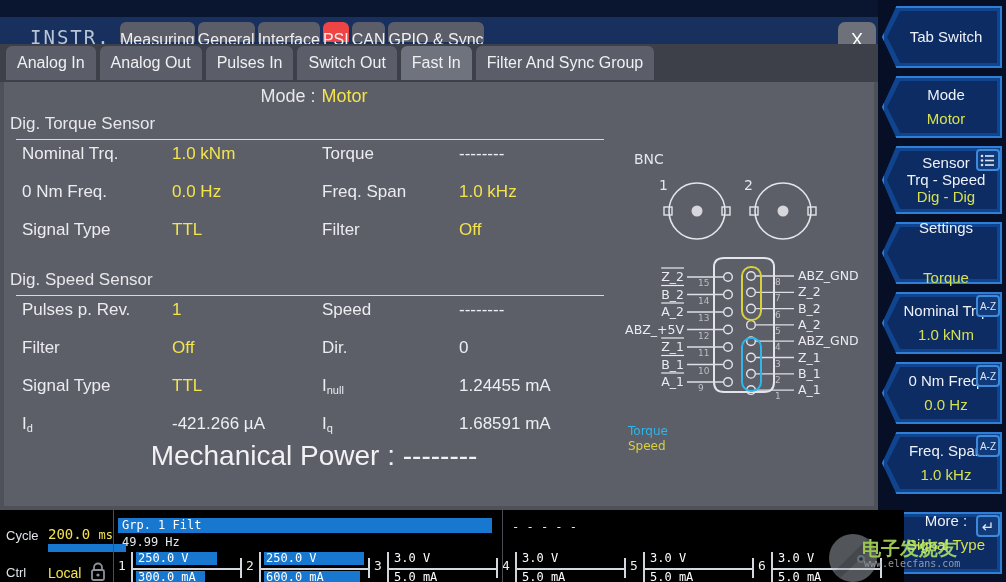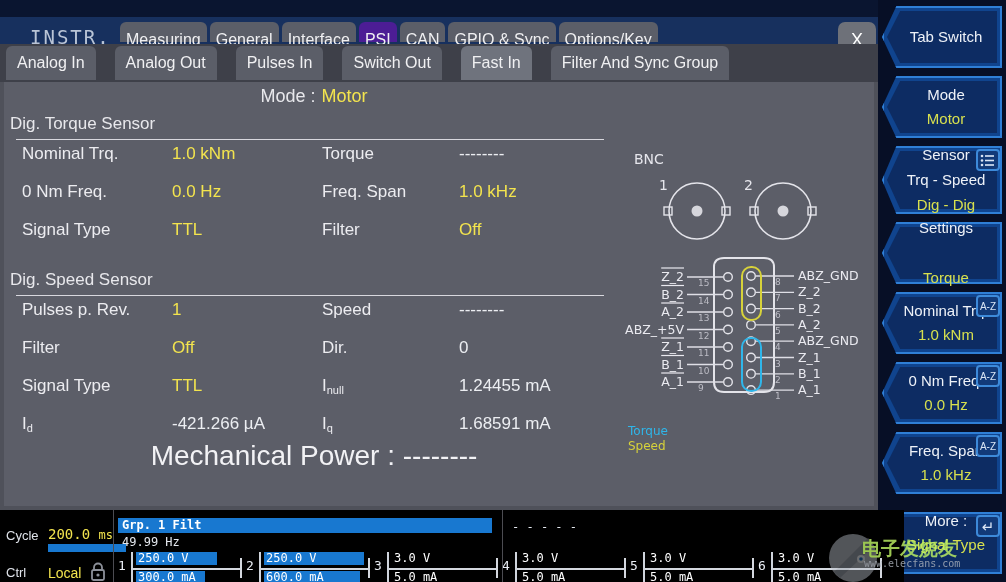--- a/index.html
+++ b/index.html
@@ -17,36 +17,36 @@
     background:#17305e;
   }
   .instr{
     position:absolute; left:30px; top:9px;
     font-family:"DejaVu Sans Mono", monospace;
     font-size:19px; color:#b9c4d6; letter-spacing:2px;
   }
   .tabrow1{ position:absolute; left:120px; top:5px; height:36px; display:flex; gap:3px; }
   .tab{
     background:#5b5e68; color:#f0f0f2; font-size:16px;
-    padding:0 6px; height:20px; line-height:36px;
+    padding:0 0; height:20px; line-height:36px;
     border-radius:6px 6px 0 0; white-space:nowrap; cursor:default;
   }
-  .tab.sel{ background:#4c1d95; }
+  .tab.sel{ background:#ef4444; }
   .xbtn{
     position:absolute; left:838px; top:5px; width:38px; height:37px;
     background:#6e7179; color:#fff; font-size:18px;
     border-radius:7px; text-align:center; line-height:37px;
   }
 
   
   .subbar{
     position:absolute; left:0; top:44px; width:878px; height:38px;
     background:#3e4049;
   }
-  .tabrow2{ position:absolute; left:6px; top:2px; display:flex; gap:19px;align-items:flex-end; }
+  .tabrow2{ position:absolute; left:6px; top:2px; display:flex; gap:4px;align-items:flex-end; }
   .subtab{
     background:#5b5e68; color:#f0f0f2; font-size:16px;
     padding:0 11px; height:34px; line-height:34px;
     border-radius:6px 6px 0 0; white-space:nowrap;
   }
   .subtab.sel{ background:#6f737d; }
 
   
   .panel{
     position:absolute; left:0; top:82px; width:878px; height:428px;
@@ -126,21 +126,21 @@
   .st-cycle{ position:absolute; left:6px; top:18px; font-size:13px; color:#dfe3ea;}
   .st-cycleval{ position:absolute; left:48px; top:16px; font-size:14px; color:#f3e44e;
     font-family:"DejaVu Sans Mono", monospace;}
   .st-cyclebar{ position:absolute; left:48px; top:34px; width:78px; height:8px; background:#1878d0;}
   .st-ctrl{ position:absolute; left:6px; top:55px; font-size:13px; color:#dfe3ea;}
   .st-local{ position:absolute; left:48px; top:55px; font-size:14px; color:#f3e44e;}
   .divline{ position:absolute; top:510px; width:1px; height:72px; background:#4c4c52;}
 
   .grp{ position:absolute; font-family:"DejaVu Sans Mono", monospace; }
   .grp-hdr{ font-size:12px; color:#fff; height:15px; line-height:15px; padding-left:4px;}
-  .grp-hdr.fill{ background:#1878d0;font-weight:bold; }
+  .grp-hdr.fill{ background:#1878d0; }
   .grp-sub{ font-size:12px; color:#e4e8ee; padding-left:4px; margin-top:2px;}
 
   .chan{ position:absolute; height:40px; }
   .chan .num{ position:absolute; left:0; top:12px; font-size:13px; color:#e9edf4;
     font-family:"DejaVu Sans Mono", monospace;}
   .chan .bracket{ position:absolute; left:13px; top:6px; width:3px; height:32px;
     border-left:2px solid #cfd4dc; }
   .chan .line{ position:absolute; left:15px; top:22px; height:2px; background:#d4d8df; }
   .chan .endcap{ position:absolute; top:12px; width:2px; height:20px; background:#d4d8df;}
   .chan .bar{ position:absolute; height:13px; background:#1878d0; }
@@ -163,21 +163,20 @@
 
   <div class="topbar">
     <div class="instr">INSTR.</div>
     <div class="tabrow1" id="tabrow1">
         <div class="tab">Measuring</div>
         <div class="tab">General</div>
         <div class="tab">Interface</div>
         <div class="tab sel">PSI</div>
         <div class="tab">CAN</div>
         <div class="tab">GPIO &amp; Sync</div>
-        <div class="tab">Options/Key</div>
       </div>
     <div class="xbtn">X</div>
   </div>
 
   <div class="subbar">
     <div class="tabrow2" id="tabrow2">
         <div class="subtab">Analog In</div>
         <div class="subtab">Analog Out</div>
         <div class="subtab">Pulses In</div>
         <div class="subtab">Switch Out</div>
@@ -360,21 +359,21 @@
       </div>
       <div class="skey" style="top: 76px; height: 62px;">
         <div class="shape"></div>
         <div class="txt" style="position: absolute; inset: 0px 4px 0px 12px; display: flex; flex-direction: column; justify-content: center; align-items: center;">
           <div class="t1">Mode</div>
           <div class="t3" style="margin-top: 7px;">Motor</div>
         </div>
       </div>
       <div class="skey" style="top: 146px; height: 68px;">
         <div class="shape"></div>
-        <div class="txt" style="position: absolute; inset: 0px 4px 0px 12px; display: flex; flex-direction: column; justify-content: center;  gap: 8px;">
+        <div class="txt" style="position: absolute; inset: 0px 4px 0px 12px; display: flex; flex-direction: column; justify-content: center; ">
           <div class="t1">Sensor</div>
           <div class="t2">Trq - Speed</div>
           <div class="t3" style="margin-top: 0px;">Dig - Dig</div>
         </div>
         <div class="kicon"><svg width="16" height="13" viewBox="0 0 16 13" style="margin-top:3px">
             <circle cx="2" cy="2" r="1.3" fill="#dbe6f5"></circle>
             <rect x="5" y="1.2" width="9" height="1.6" fill="#dbe6f5"></rect>
             <circle cx="2" cy="6.5" r="1.3" fill="#dbe6f5"></circle>
             <rect x="5" y="5.7" width="9" height="1.6" fill="#dbe6f5"></rect>
             <circle cx="2" cy="11" r="1.3" fill="#dbe6f5"></circle>

